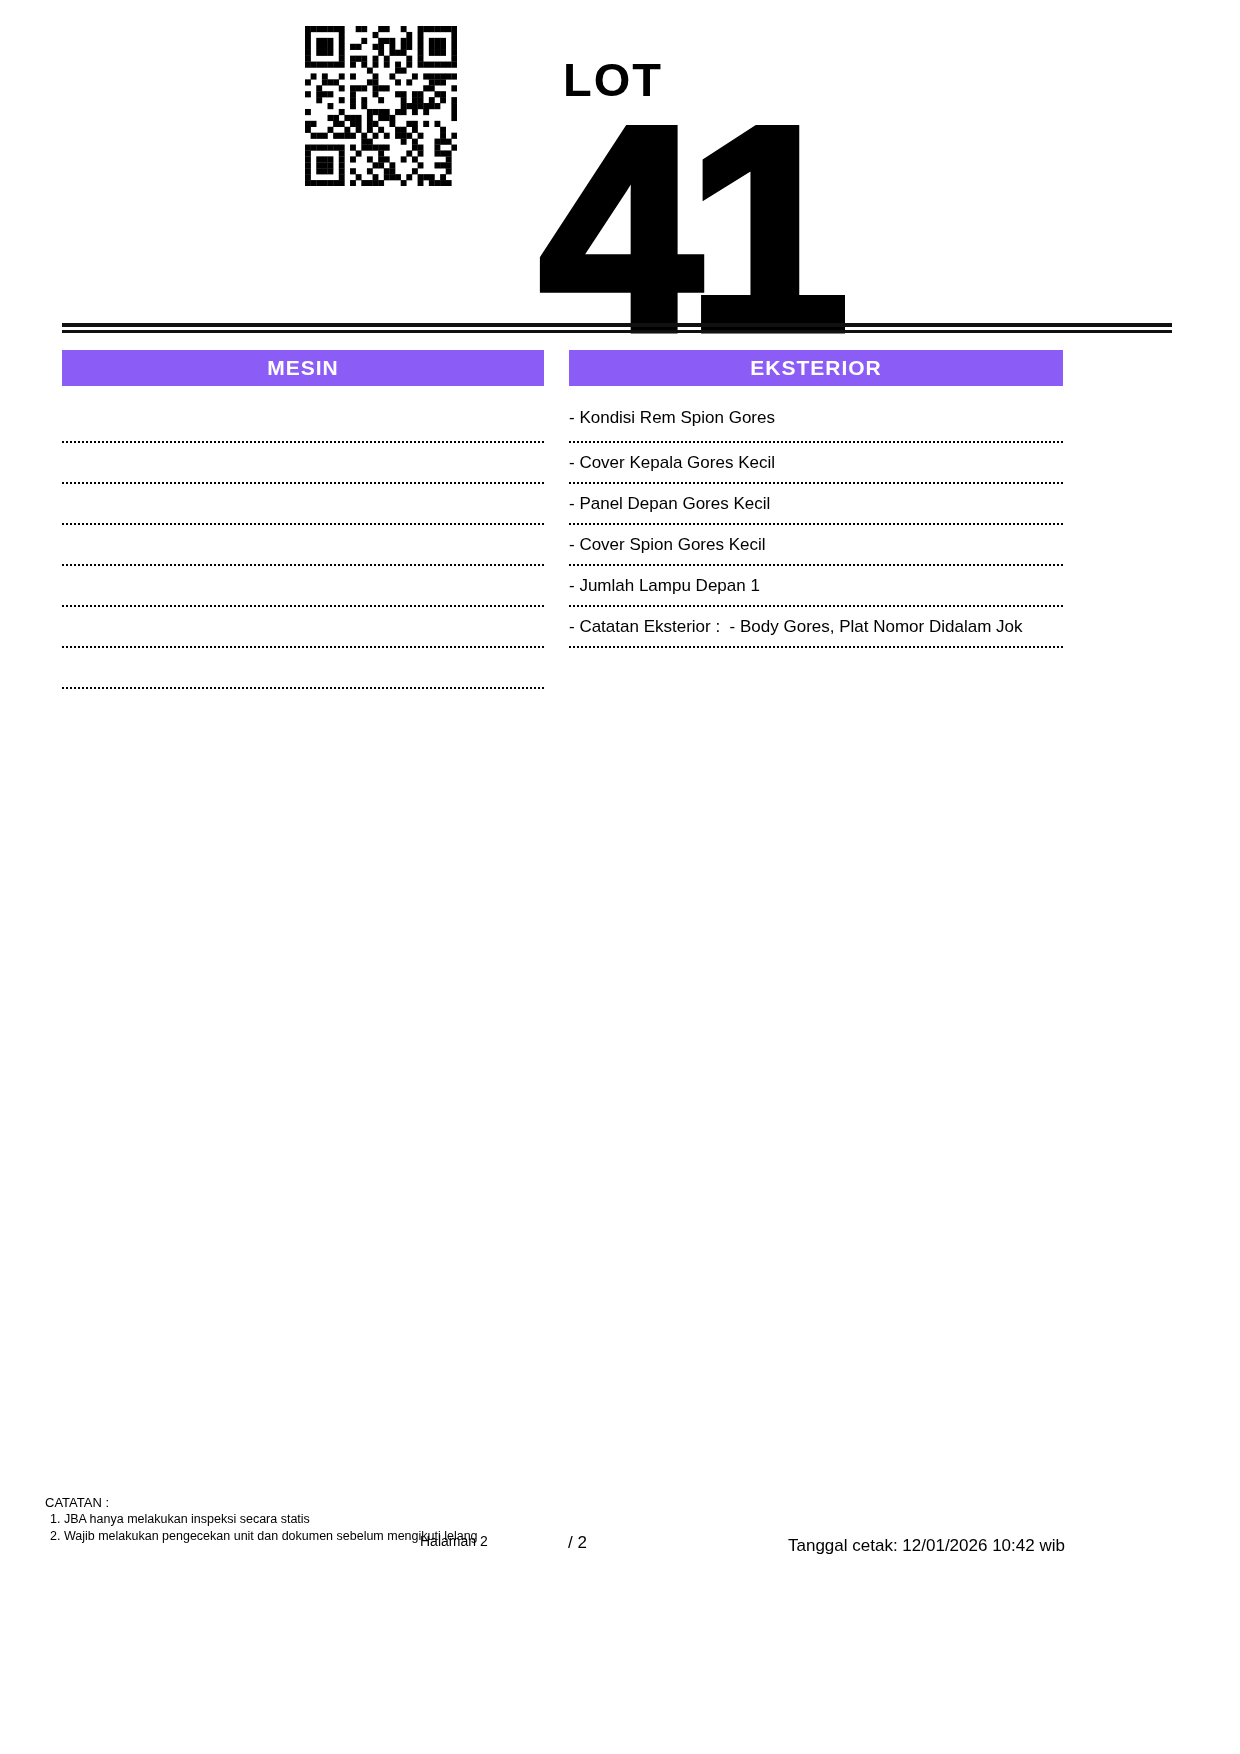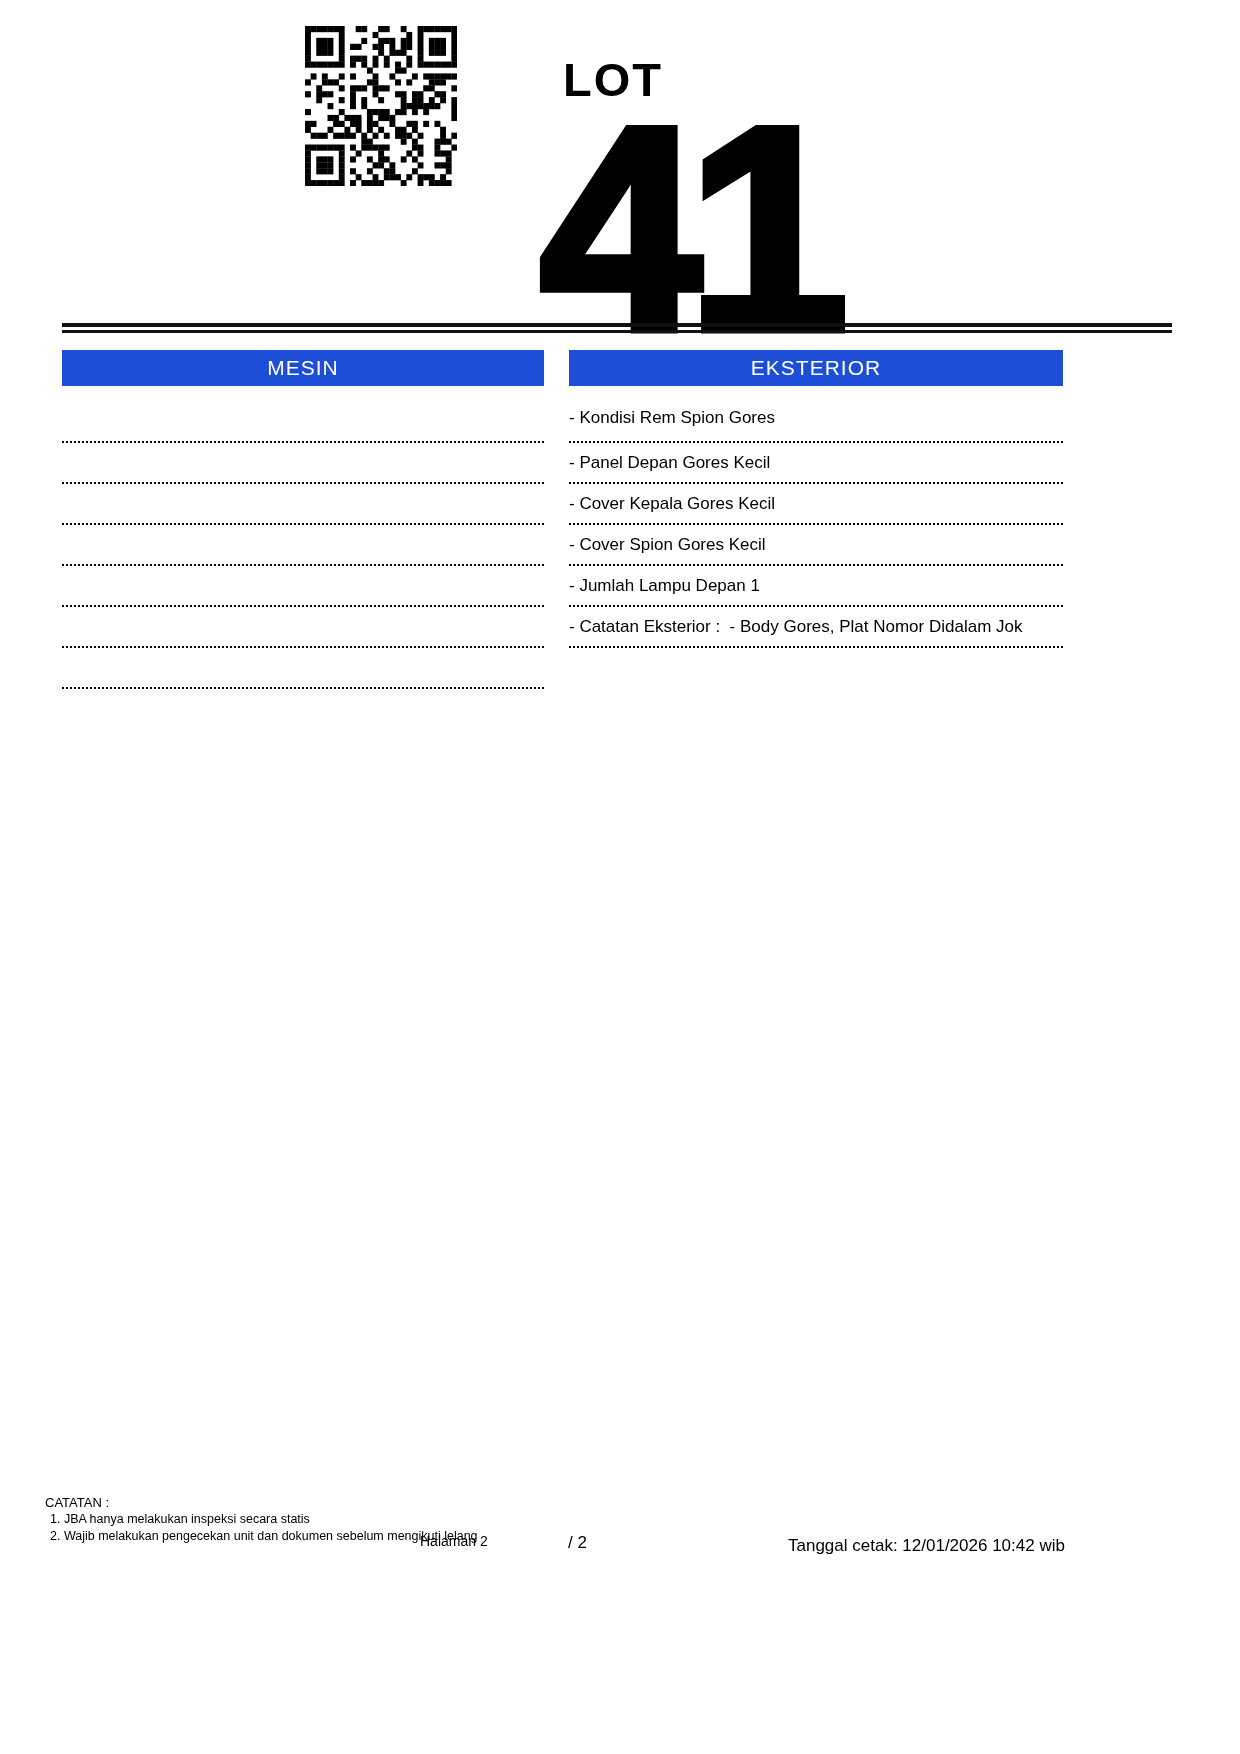--- a/index.html
+++ b/index.html
@@ -52,23 +52,23 @@
   }
   .col{
     position:absolute;
     top:350px;
   }
   .col-left{ left:62px; width:482px; }
   .col-right{ left:552px; width:494px;margin-left:17px; }
   .col-header{
     height:36px;
     line-height:36px;
-    background:#1d4ed8;
+    background:#8b5cf6;
     color:#fff;
-    font-weight:normal;
+    font-weight:bold;
     font-size:21px;
     text-align:center;
     letter-spacing:1px;
   }
   .row{
     box-sizing:border-box;
     height:41px;
     padding-top:10px;
     border-bottom:2px dotted #000;
     font-size:17px;
@@ -465,22 +465,22 @@
       <div class="row"></div>
       <div class="row"></div>
       <div class="row"></div>
     </div>
   </div>
 
   <div class="col col-right">
     <div class="col-header">EKSTERIOR</div>
     <div class="rows">
       <div class="row">- Kondisi Rem Spion Gores</div>
+      <div class="row">- Cover Kepala Gores Kecil</div>
       <div class="row">- Panel Depan Gores Kecil</div>
-      <div class="row">- Cover Kepala Gores Kecil</div>
       <div class="row">- Cover Spion Gores Kecil</div>
       <div class="row">- Jumlah Lampu Depan 1</div>
       <div class="row">- Catatan Eksterior :  - Body Gores, Plat Nomor Didalam Jok</div>
     </div>
   </div>
 
   <div class="catatan">
     <div>CATATAN :</div>
     <div class="notes">
       <div>1. JBA hanya melakukan inspeksi secara statis</div>

